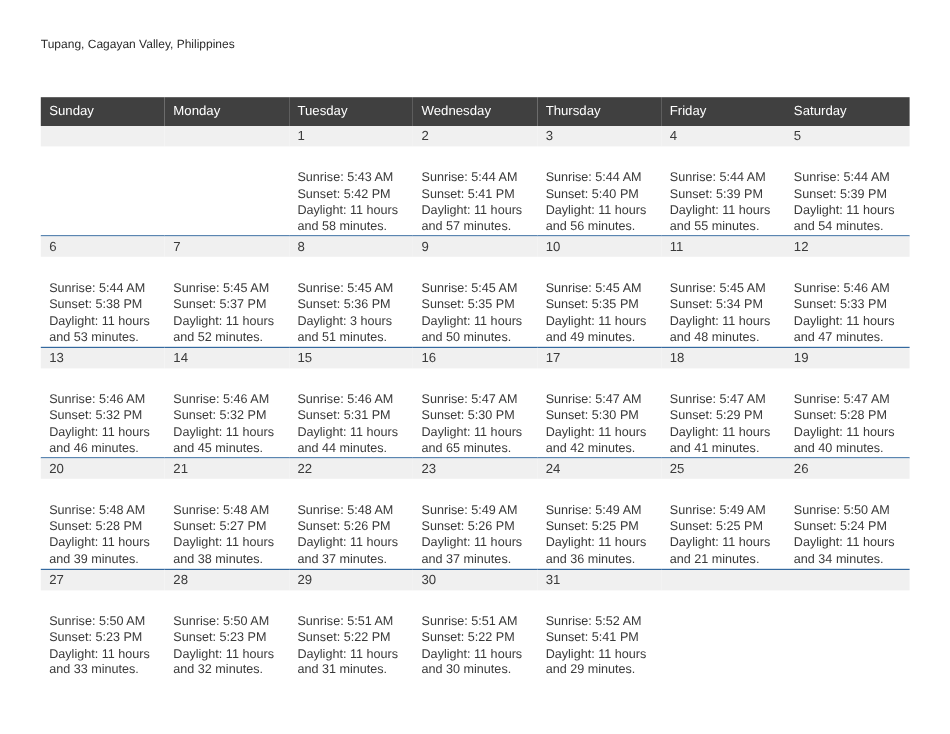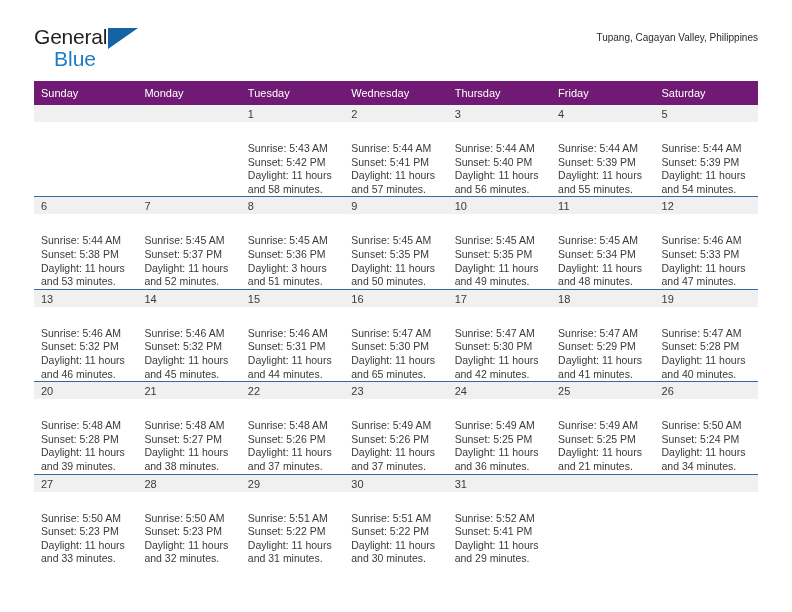--- a/index.html
+++ b/index.html
@@ -75,21 +75,21 @@
 
   
   .calendar {
     width: 724px;
     border-collapse: collapse;
     table-layout: fixed;
     margin-top: 5px;
   }
 
   .calendar th {
-    background: #701a75;
+    background: #404040;
     color: #ffffff;
     font-size: 11px;
     font-weight: normal;
     text-align: left;
     padding: 6px 0 6px 7px;
     height: 22px;
   }
 
   .calendar td {
     width: 103.4px;
@@ -127,25 +127,20 @@
 
   .empty .datebar { background: #f0f0f0; }
 </style>
 </head>
 <body>
 
 <div class="page">
 
   <div class="header">
 
-    <div class="logo">
-      <span class="logo-general">General</span>
-      <span class="logo-triangle"></span>
-      <span class="logo-blue">Blue</span>
-    </div>
 
     <div class="title-block">
       <div class="cal-subtitle">Tupang, Cagayan Valley, Philippines</div>
     </div>
 
   </div>
 
   <table class="calendar">
     <thead>
       <tr>

